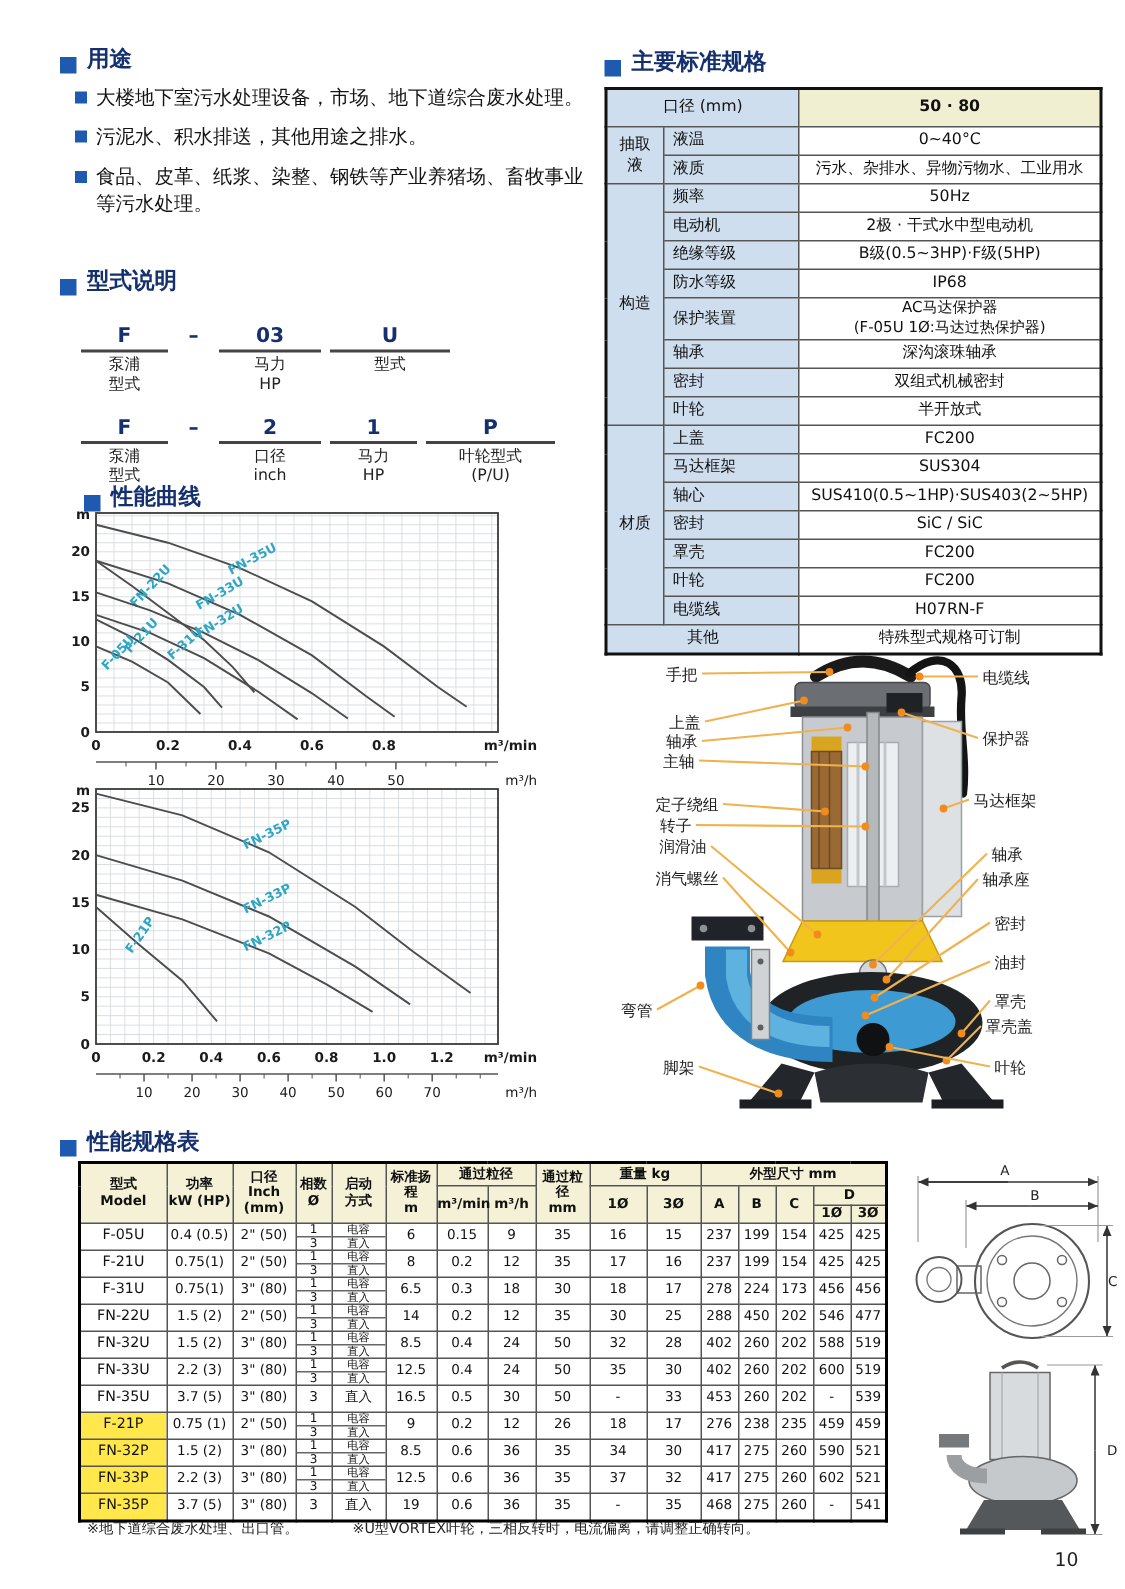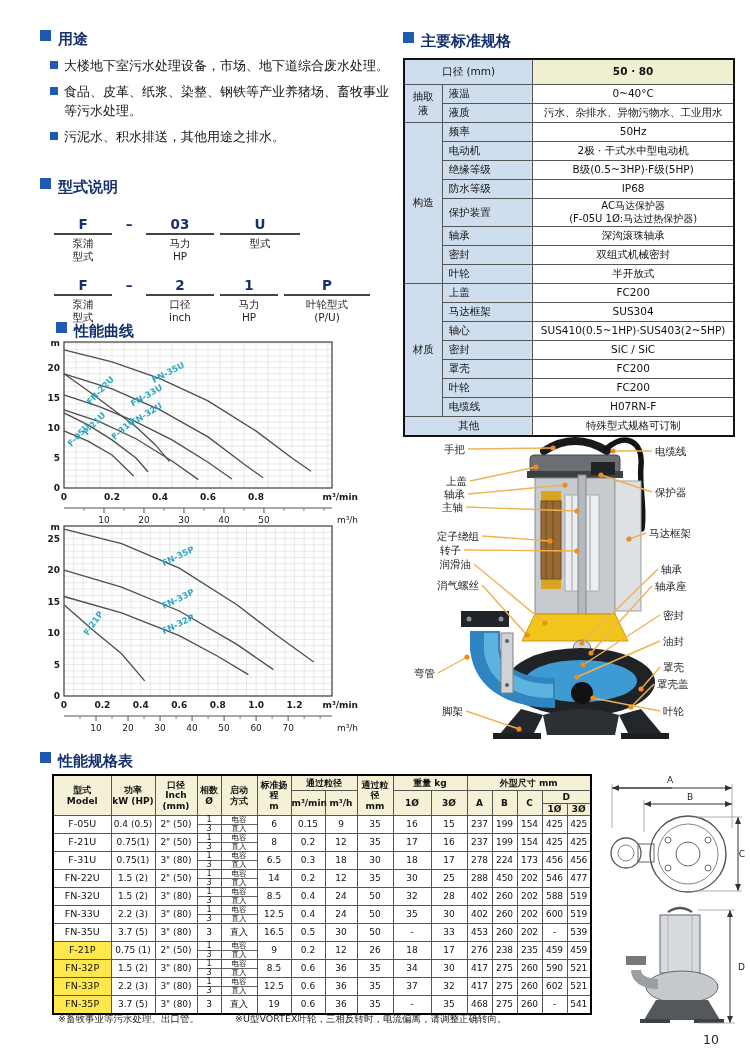--- a/index.html
+++ b/index.html
@@ -1,21 +1,21 @@
 <!DOCTYPE html>
 <html><head>
 <meta charset="utf-8">
 <style>
   html,body{margin:0;padding:0;}
   body{
     width:750px;height:1059px;position:relative;background:#ffffff;
     font-family:"DejaVu Sans", sans-serif;color:#1a1a1a;overflow:hidden;
   }
   .abs{position:absolute;}
-  .sec-title{display:flex;align-items:flex-start;gap:7px;font-size:15px;font-weight:bold;color:#15306e;}
+  .sec-title{display:flex;align-items:flex-end;gap:7px;font-size:15px;font-weight:bold;color:#15306e;}
   .sq{width:11px;height:11px;background:#1e5ab0;flex:0 0 auto;}
   
   .bullet{position:relative;padding-left:14px;font-size:13px;line-height:1.42;color:#141414;margin:8px 0 0 10px;width:330px;}
   .bullet .bsq{position:absolute;left:0;top:4px;width:8px;height:8px;background:#1e5ab0;}
   
   .mc-row{display:flex;margin:14px 0 0 14px;align-items:flex-start;}
   .mc-part{text-align:center;margin-right:6px;}
   .mc-code{display:block;font-weight:bold;font-size:13.5px;color:#15306e;border-bottom:2px solid #444;padding-bottom:1px;}
   .mc-dash .mc-code{border-bottom:none;color:#15306e;}
   .mc-label{font-size:10.5px;color:#222;line-height:1.25;white-space:pre-line;margin-top:2px;}
@@ -57,22 +57,22 @@
 <body>
 
 <div class="abs" style="left:40px;top:30px;width:352px;height:730px;">
 
   <div class="sec-title">
     <span class="sq"></span>
     <span>用途</span>
   </div>
   <div>
       <div class="bullet"><span class="bsq"></span><span>大楼地下室污水处理设备，市场、地下道综合废水处理。</span></div>
+      <div class="bullet"><span class="bsq"></span><span>污泥水、积水排送，其他用途之排水。</span></div>
       <div class="bullet"><span class="bsq"></span><span>食品、皮革、纸浆、染整、钢铁等产业养猪场、畜牧事业等污水处理。</span></div>
-      <div class="bullet"><span class="bsq"></span><span>污泥水、积水排送，其他用途之排水。</span></div>
     </div>
 
   <div class="sec-title abs" style="left:0;top:148px;">
     <span class="sq"></span>
     <span>型式说明</span>
   </div>
   <div class="abs" style="left:0;top:172px;width:352px;">
       <div class="mc-row mc-row1">
         <div class="mc-part">
           <span class="mc-code">F</span>
@@ -945,17 +945,17 @@
     <line x1="100" y1="138" x2="137" y2="138" stroke="#999" stroke-width="0.8"></line>
     <line x1="100" y1="251" x2="137" y2="251" stroke="#999" stroke-width="0.8"></line>
   </g>
   <text x="72" y="11" font-size="9" fill="#222" text-anchor="middle">A</text>
   <text x="92" y="28" font-size="9" fill="#222" text-anchor="middle">B</text>
   <text x="147" y="85" font-size="9" fill="#222" text-anchor="end">C</text>
   <text x="147" y="198" font-size="9" fill="#222" text-anchor="end">D</text>
 </svg>
 
 <div class="notes abs" style="left:58px;top:1013px;width:660px;">
-    <span>※畜牧事业等污水处理、出口管。</span>
+    <span>※地下道综合废水处理、出口管。</span>
     <span>※U型VORTEX叶轮，三相反转时，电流偏离，请调整正确转向。</span>
   </div>
 
 <div class="pagenum abs" style="left:703px;top:1032px;">10</div>
 
 </body></html>

